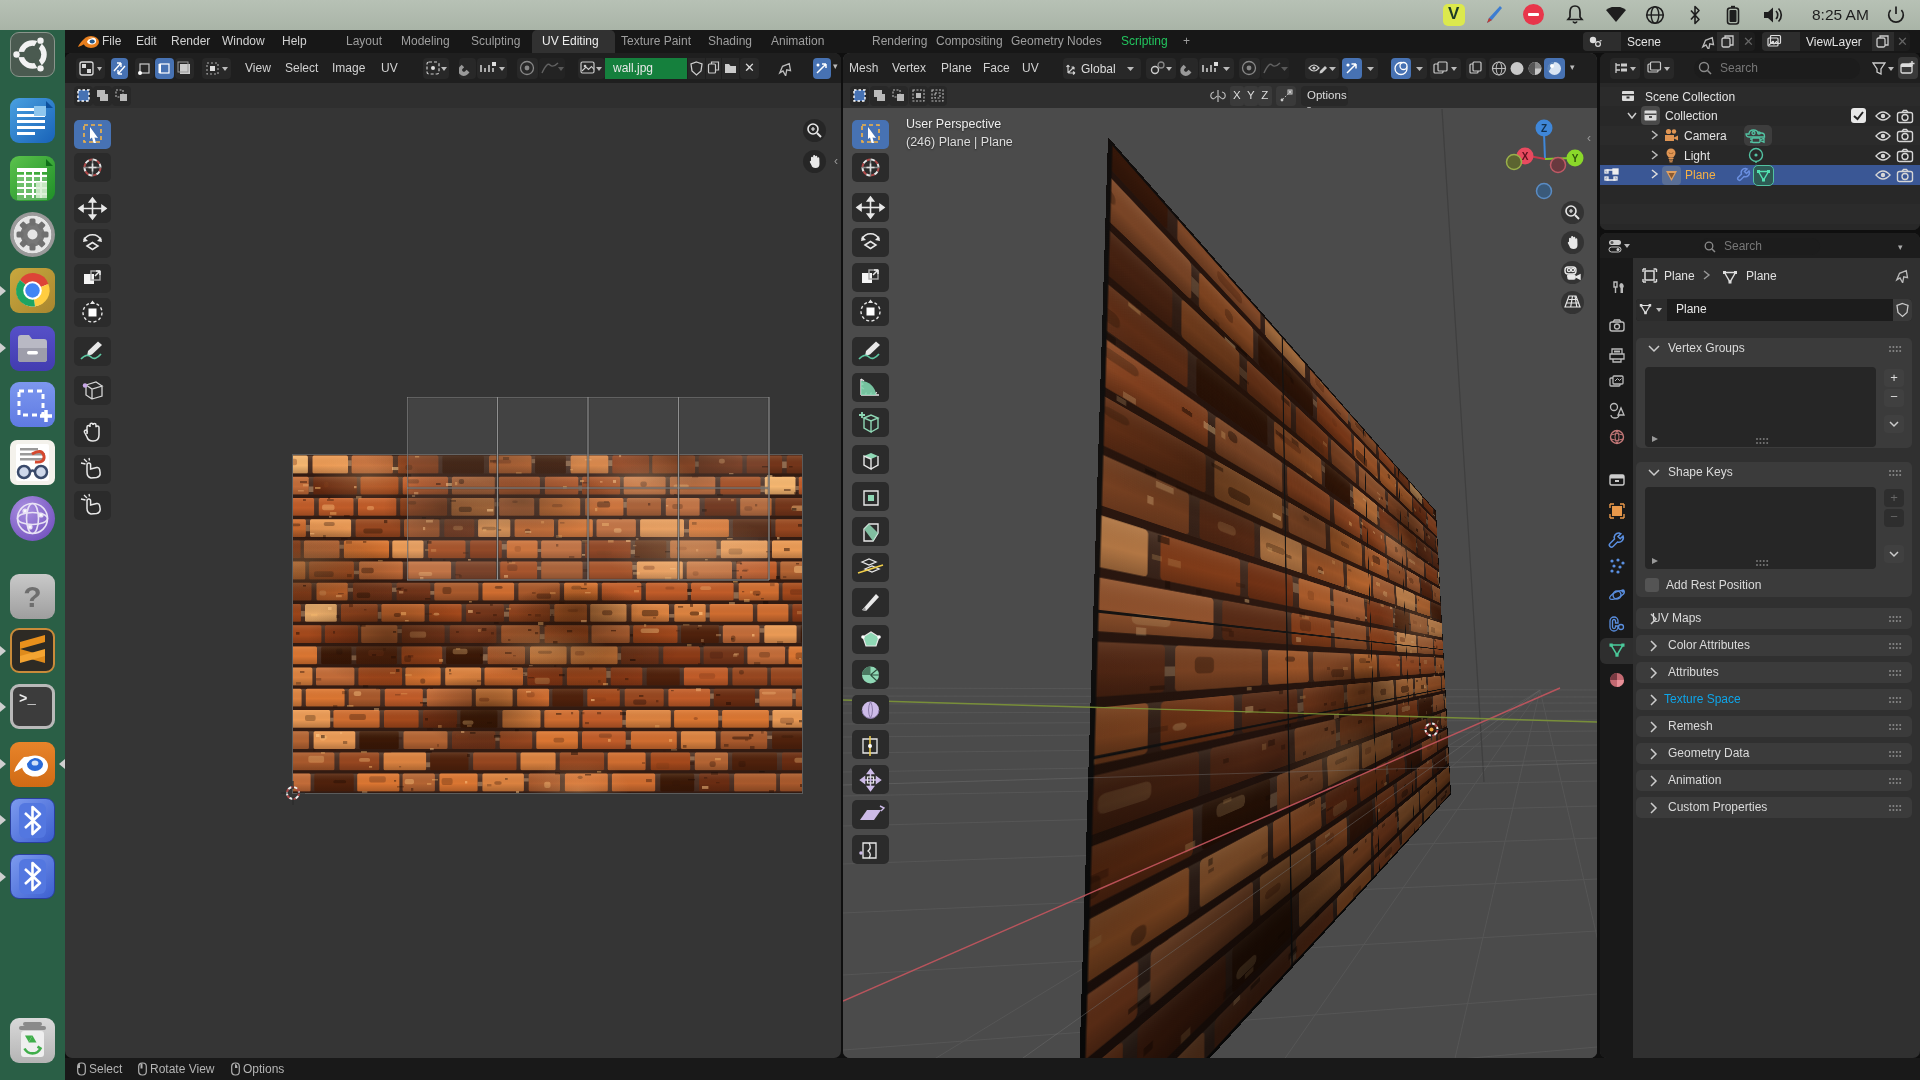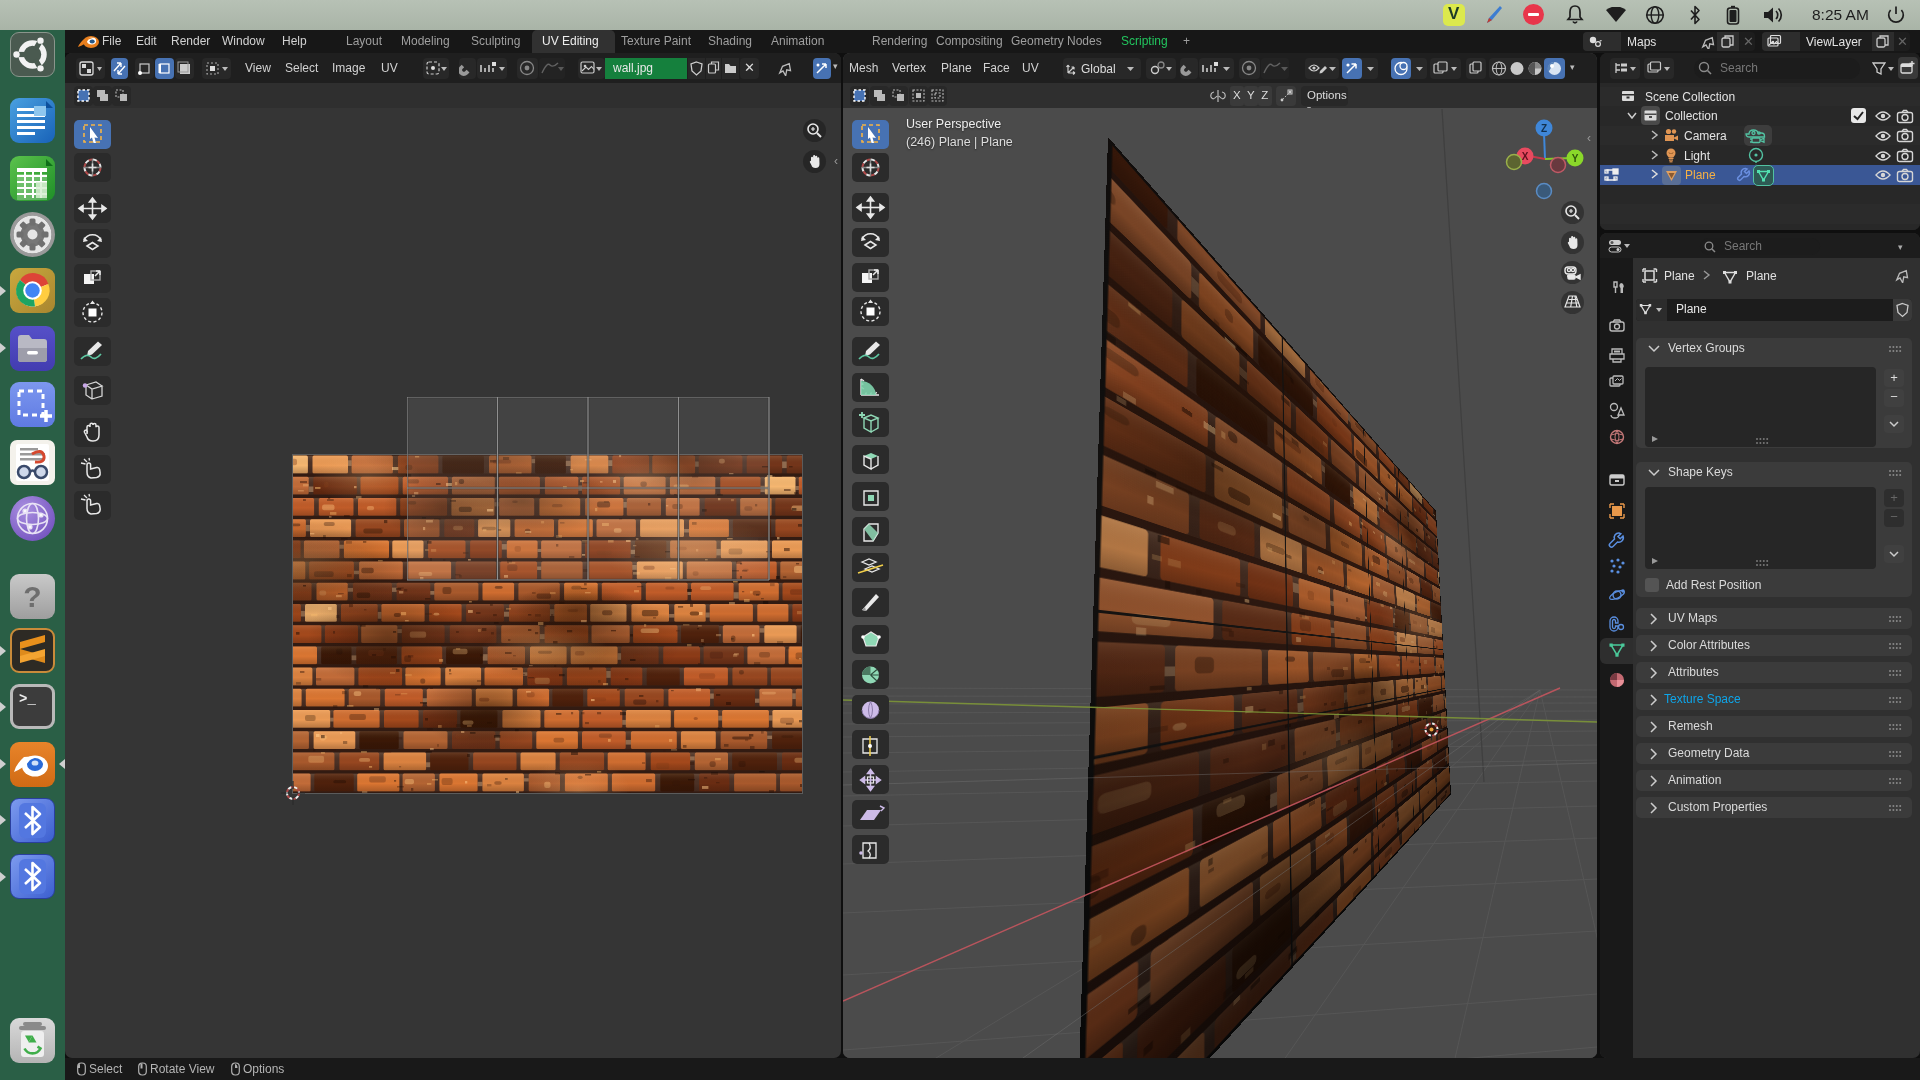--- a/index.html
+++ b/index.html
@@ -271,21 +271,21 @@
       <div class="txt" style="left:946px;top:4px;color:#9f9f9f">Geometry Nodes</div>
       <div class="txt" style="left:1056px;top:4px;color:#22c55e">Scripting</div>
       <div class="txt" style="left:1118px;top:4px;color:#9f9f9f">+</div>
       <div class="ab" style="left:1518px;top:2px;width:172px;height:19px;background:#1d1d1d;border-radius:4px"></div>
       <div class="ab" style="left:1518px;top:2px;width:38px;height:19px;background:#2d2d2d;border-radius:4px 0 0 4px"></div>
       <svg class="ab" style="left:1523px;top:5px" width="16" height="13">
         <circle cx="5" cy="5" r="3.2" fill="#ddd"></circle>
         <circle cx="10" cy="9" r="2.4" fill="none" stroke="#ddd" stroke-width="1.2"></circle>
         <path d="M13.5 8 l2.5 0 -1.25 2 Z" fill="#bbb" transform="translate(-2,-3)"></path>
       </svg>
-      <div class="txt" style="left:1562px;top:5px;color:#e3e3e3">Maps</div>
+      <div class="txt" style="left:1562px;top:5px;color:#e3e3e3">Scene</div>
       <svg class="ab" style="left:1636px;top:5px" width="14" height="14">
         <path d="M8 1 L13 6 L9.5 7.5 L12 13 L7 10.5 L5.5 14 L4 7 Z" fill="none" stroke="#bbb" stroke-width="1.3" transform="rotate(35 7 7)"></path>
       </svg>
       <div class="ab" style="left:1652px;top:2px;width:22px;height:19px;background:#2d2d2d"></div>
       <svg class="ab" style="left:1656px;top:5px" width="14" height="13">
         <rect x="1" y="3" width="8" height="9" rx="1.5" fill="none" stroke="#ccc" stroke-width="1.3"></rect>
         <path d="M4 3 L4 1 L12 1 L12 10 L9 10" fill="none" stroke="#ccc" stroke-width="1.3"></path>
       </svg>
       <div class="txt" style="left:1678px;top:4px;color:#666;font-size:13px">✕</div>
       <div class="ab" style="left:1697px;top:2px;width:148px;height:19px;background:#1d1d1d;border-radius:4px"></div>
@@ -1425,21 +1425,21 @@
         </svg>
       </div>
       <div class="ab" style="left:45px;top:345px;width:14px;height:14px;background:#545454;border-radius:3px;"></div>
       <div class="txt" style="left:66px;top:345px;color:#dadada">Add Rest Position</div>
       <div class="ab" style="left:36px;top:375px;width:276px;height:21px;background:#3b3b3b;border-radius:5px;"></div>
       <div class="ab" style="left:46px;top:379px;width:16px;height:14px;">
         <svg width="16" height="14">
           <path d="M5 2 L10 7 L5 12" fill="none" stroke="#ccc" stroke-width="1.5"></path>
         </svg>
       </div>
-      <div class="txt" style="left:68px;top:378px;color:#dadada">UV Maps</div>
+      <div class="txt" style="left:52px;top:378px;color:#dadada">UV Maps</div>
       <svg class="ab" style="left:288px;top:382px" width="16" height="9">
         <g fill="#888">
           <circle cx="2.0" cy="2" r="1"></circle>
           <circle cx="2.0" cy="6" r="1"></circle>
           <circle cx="5.4" cy="2" r="1"></circle>
           <circle cx="5.4" cy="6" r="1"></circle>
           <circle cx="8.8" cy="2" r="1"></circle>
           <circle cx="8.8" cy="6" r="1"></circle>
           <circle cx="12.2" cy="2" r="1"></circle>
           <circle cx="12.2" cy="6" r="1"></circle>

